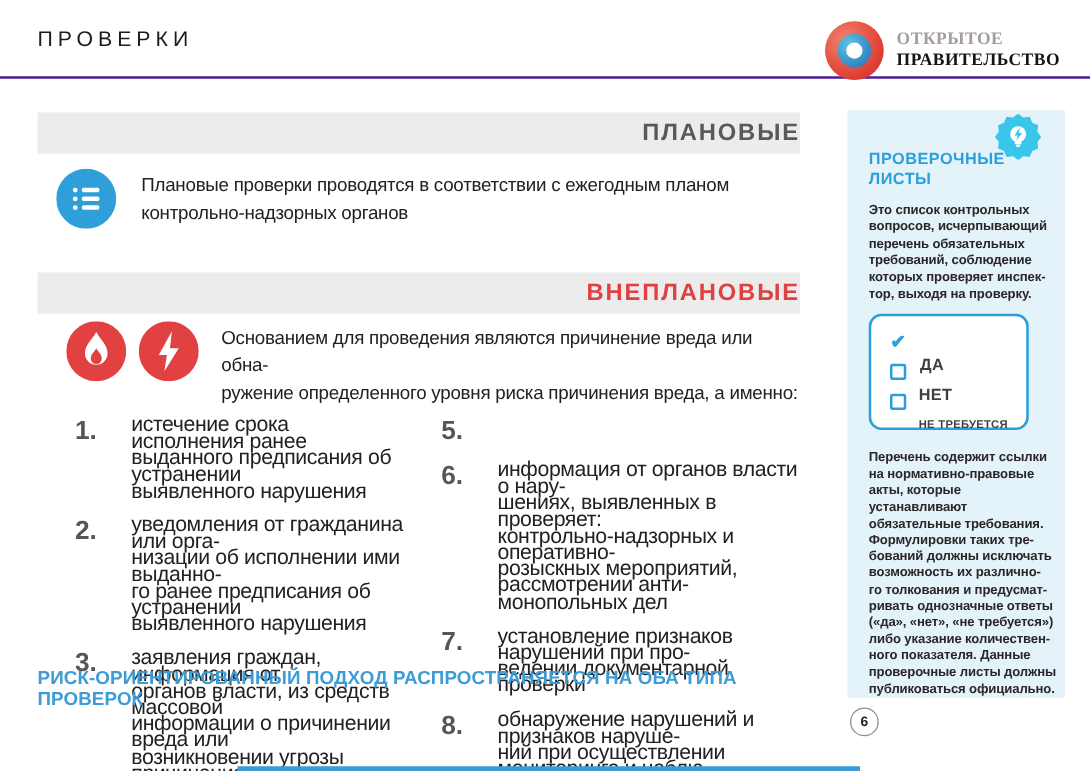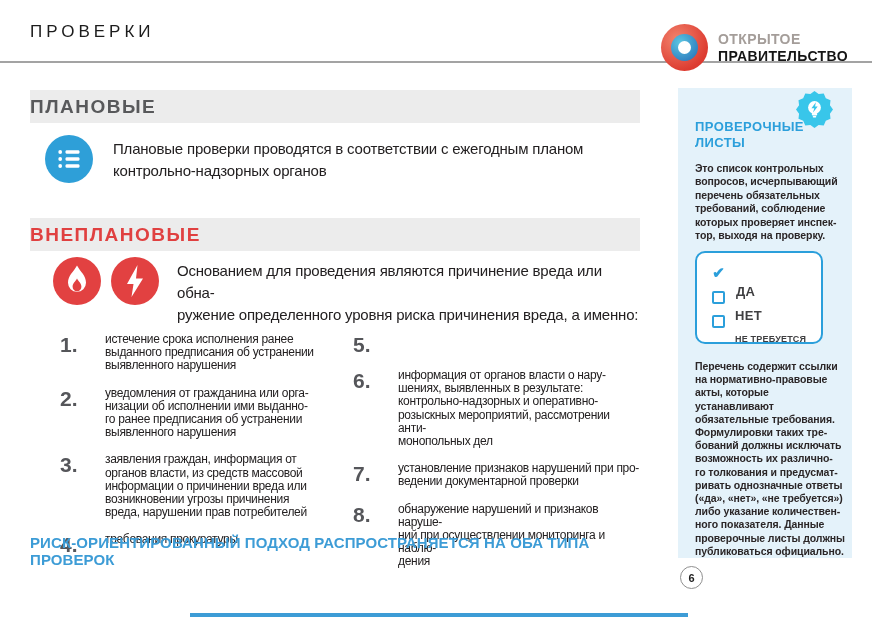--- a/index.html
+++ b/index.html
@@ -6,59 +6,59 @@
   html,body { background:#fff; }
   .page {
     position:relative; width:872px; height:617px; background:#ffffff;
     font-family:"Liberation Sans", sans-serif; color:#232021; overflow:hidden;
     margin:0 auto;
   }
   .pre { white-space:pre-line; }
 
   
   .header { position:absolute; left:0; top:0; width:872px; height:63px;
-            border-bottom:2px solid #a3a3a3; background:#fff; }
+            border-bottom:2px solid #4c1d95; background:#fff; }
   .header-title { position:absolute; left:30px; top:22px; font-size:17px;
                   letter-spacing:4px; color:#1c1c1c; }
-  .logo { position:absolute; right:24px; top:24px; display:flex; align-items:center; gap:10px; }
+  .logo { position:absolute; right:24px; top:17px; display:flex; align-items:center; gap:10px;font-family:Liberation Serif, serif; }
   .logo-mark { width:47px; height:47px; border-radius:50%;
                background:radial-gradient(circle at 34% 32%, #f2836d, #dd3b30 72%);
                display:flex; align-items:center; justify-content:center; }
   .logo-mid  { width:27px; height:27px; border-radius:50%;
                background:radial-gradient(circle at 34% 32%, #5cc6e2, #2f7fc0 78%);
                display:flex; align-items:center; justify-content:center; }
   .logo-core { width:13px; height:13px; border-radius:50%; background:#fff; }
   .logo-text { line-height:1.15; font-weight:bold; font-size:14px; letter-spacing:.4px; }
   .logo-line1 { color:#a49d99; }
   .logo-line2 { color:#151515; }
 
   
   .main { position:absolute; left:30px; top:90px; width:610px; height:480px; }
   .section-bar { position:absolute; left:0; width:610px; height:33px; background:#ececec;
-                 display:flex; align-items:center; justify-content:flex-start; }
+                 display:flex; align-items:center; justify-content:flex-end; }
   .section-bar span { font-weight:bold; font-size:19px; letter-spacing:1.5px; }
   .bar-planned   { top:0; }
   .bar-planned span { color:#58595b; }
   .bar-unplanned { top:128px; }
   .bar-unplanned span { color:#e04040; }
 
   .row-planned   { position:absolute; left:15px; top:45px;  display:flex; gap:18px; align-items:flex-start; }
   .row-unplanned { position:absolute; left:23px; top:167px; display:flex; gap:10px; align-items:flex-start; }
   .circle-icon { width:48px; height:48px; flex:0 0 48px; }
   .feature-text { font-size:15px; line-height:22px; letter-spacing:-.2px; color:#232021; padding-top:3px; }
   .row-planned .feature-text { margin-left:2px; }
   .row-unplanned .feature-text { margin-left:8px; max-width:480px; }
 
   .list { position:absolute; left:0; top:243px; width:610px; display:flex; }
   .col { width:293px; display:flex; flex-direction:column; gap:14px; padding-left:30px; }
   .col-right { width:317px; }
   .item { display:flex; align-items:flex-start; }
   .item-num { width:45px; flex:0 0 45px; font-size:21px; font-weight:bold;
               color:#55565a; line-height:1; padding-top:1px; }
-  .item-text { font-size:12px; line-height:13.2px; letter-spacing:-.3px; color:#232021; }
+  .item-text { font-size:17px; line-height:13.2px; letter-spacing:-.3px; color:#232021; }
 
   .risk-line { position:absolute; left:0; top:444px; width:612px; font-weight:bold;
                font-size:15px; letter-spacing:.1px; color:#3d9cd6; }
 
   
   .sidebar { position:absolute; left:678px; top:88px; width:174px; height:470px;
              background:#e4f2fa; }
   .badge { position:absolute; left:118px; top:3px; width:37px; height:37px; }
   .sb-title { position:absolute; left:17px; top:31px; font-size:13px; font-weight:bold;
               color:#2b9fdb; line-height:1.2; letter-spacing:.4px; }
@@ -170,21 +170,21 @@
           <div class="item-text pre">требования прокуратуры</div>
         </div>
       </div>
       <div class="col col-right">
         <div class="item">
           <div class="item-num">5.</div>
         </div>
         <div class="item">
           <div class="item-num">6.</div>
           <div class="item-text pre">информация от органов  власти о нару-
-шениях, выявленных в результате:
+шениях, выявленных в проверяет:
 контрольно-надзорных и оперативно-
 розыскных  мероприятий,  рассмотрении анти-
 монопольных дел</div>
         </div>
         <div class="item">
           <div class="item-num">7.</div>
           <div class="item-text pre">установление признаков нарушений при про-
 ведении документарной проверки</div>
         </div>
         <div class="item">

